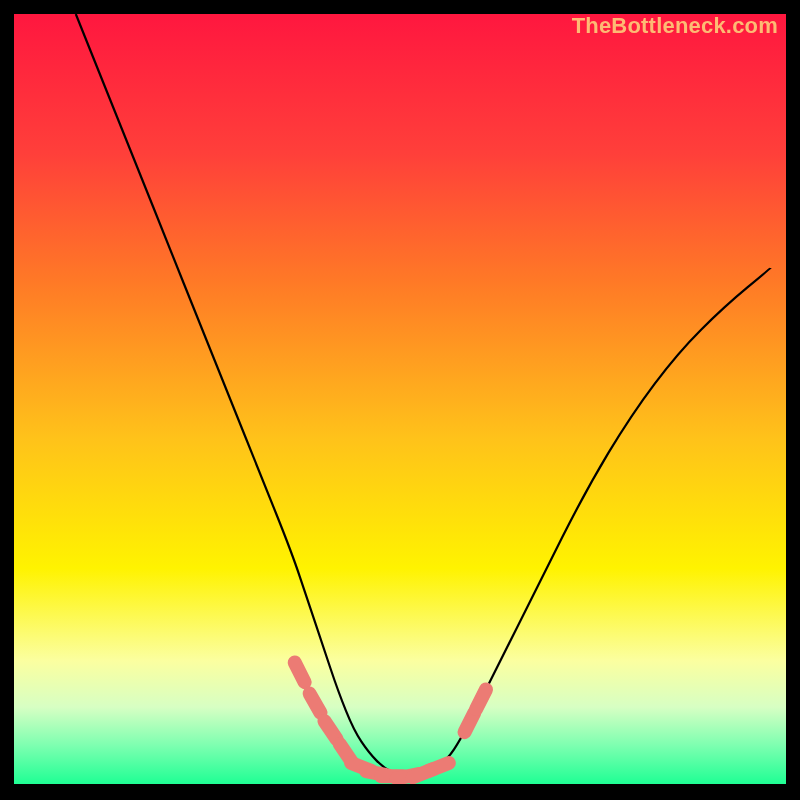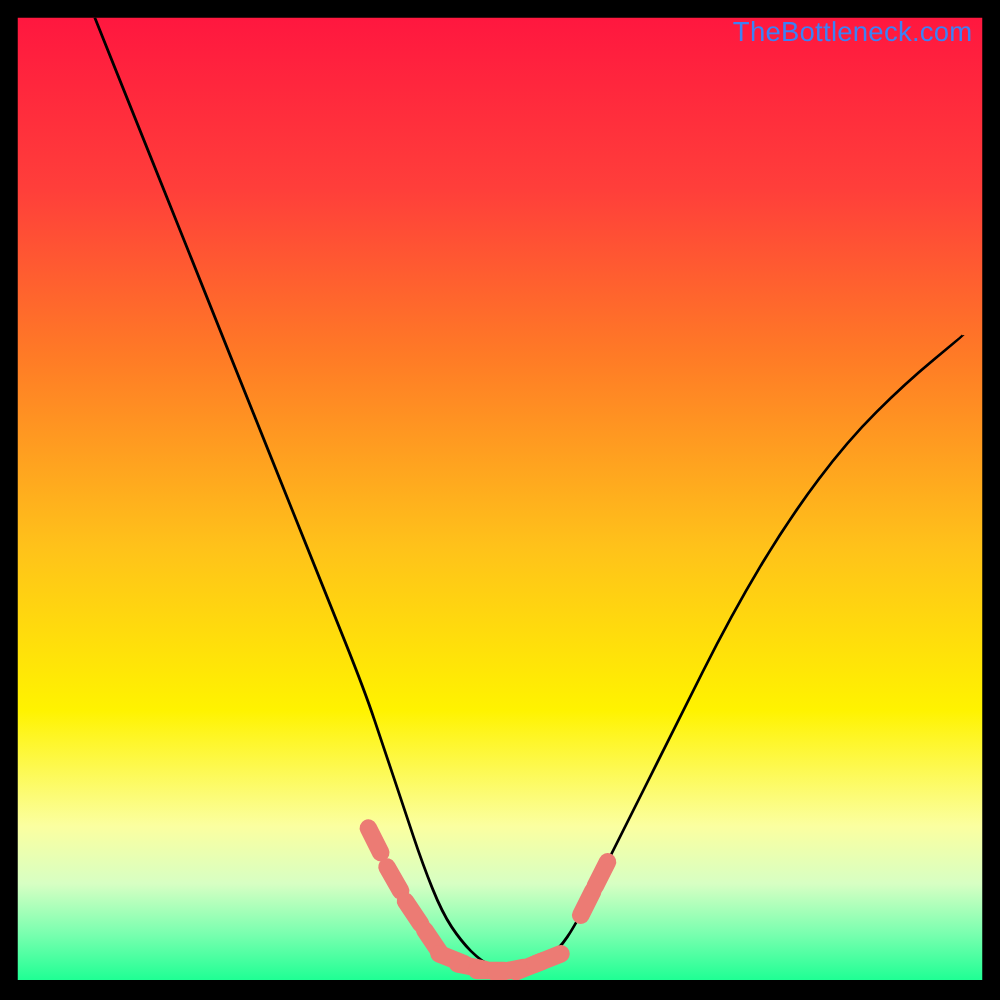--- a/index.html
+++ b/index.html
@@ -30,23 +30,23 @@
     position: absolute;
     left: 0;
     top: 0;
     width: 772px;
     height: 770px;
   }
   .watermark {
     position: absolute;
     top: 13px;
     right: 22px;
-    color: #3b82f6;
+    color: #fdba74;
     font-size: 22px;
-    font-weight: 400;
+    font-weight: 700;
     letter-spacing: 0.2px;
     z-index: 10;
   }
 </style>
 </head>
 <body>
 
 <div class="frame">
   <svg class="plot-area" viewBox="0 0 772 770" preserveAspectRatio="none">
     <defs>

